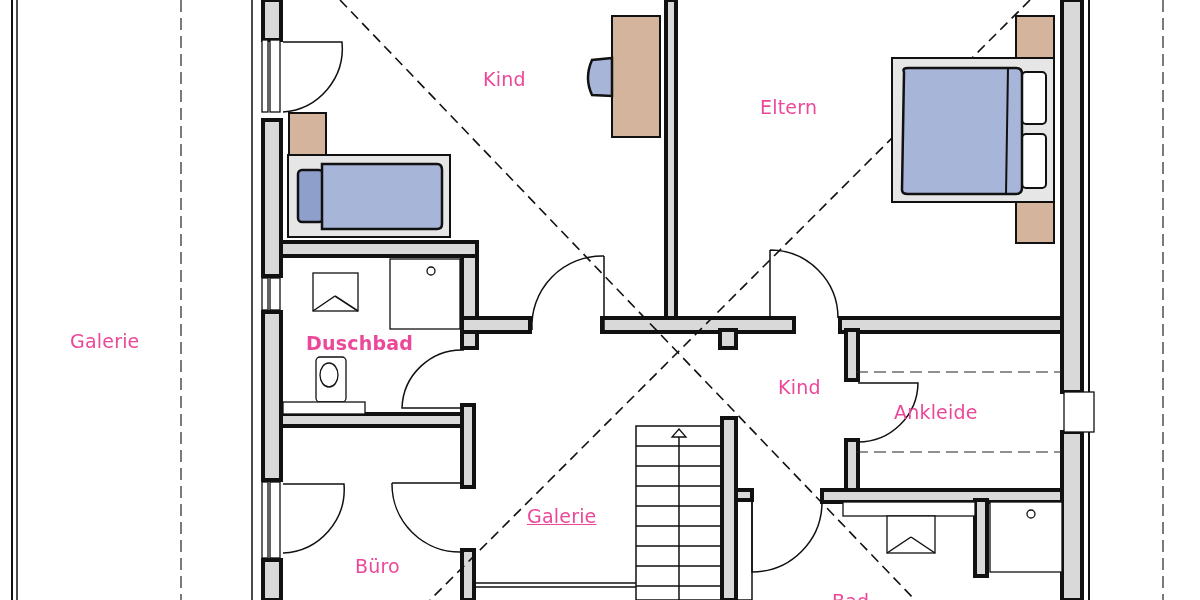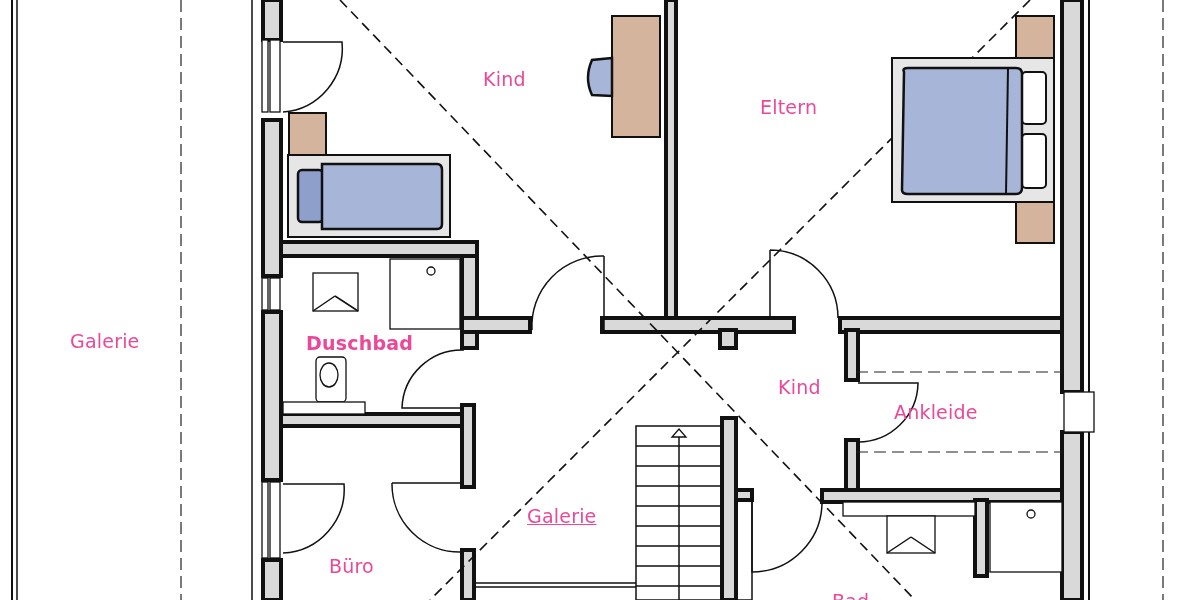--- a/index.html
+++ b/index.html
@@ -156,14 +156,14 @@
 </svg>
 </div>
 
 <div class="room-label" style="left:70px;top:330px;">Galerie</div>
 <div class="room-label" style="left:483px;top:68px;">Kind</div>
 <div class="room-label" style="left:760px;top:96px;">Eltern</div>
 <div class="room-label" style="left:306px;top:332px;font-weight:bold;">Duschbad</div>
 <div class="room-label" style="left:778px;top:376px;">Kind</div>
 <div class="room-label" style="left:894px;top:401px;">Ankleide</div>
 <div class="room-label" style="left:527px;top:505px;text-decoration:underline;">Galerie</div>
-<div class="room-label" style="left:329px;top:555px;">Büro</div>
+<div class="room-label" style="left:355px;top:555px;">Büro</div>
 <div class="room-label" style="left:832px;top:590px;">Bad</div>
 
 </body></html>

